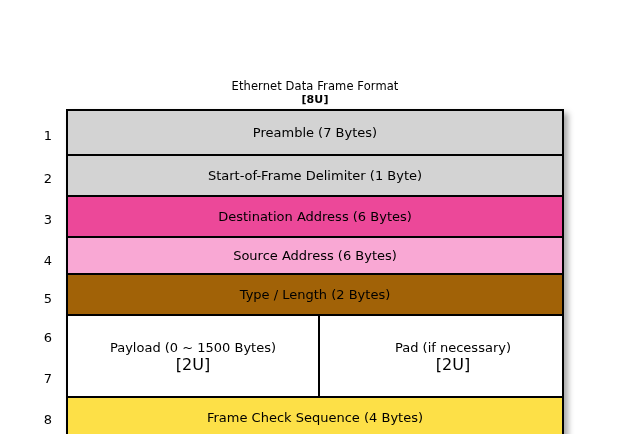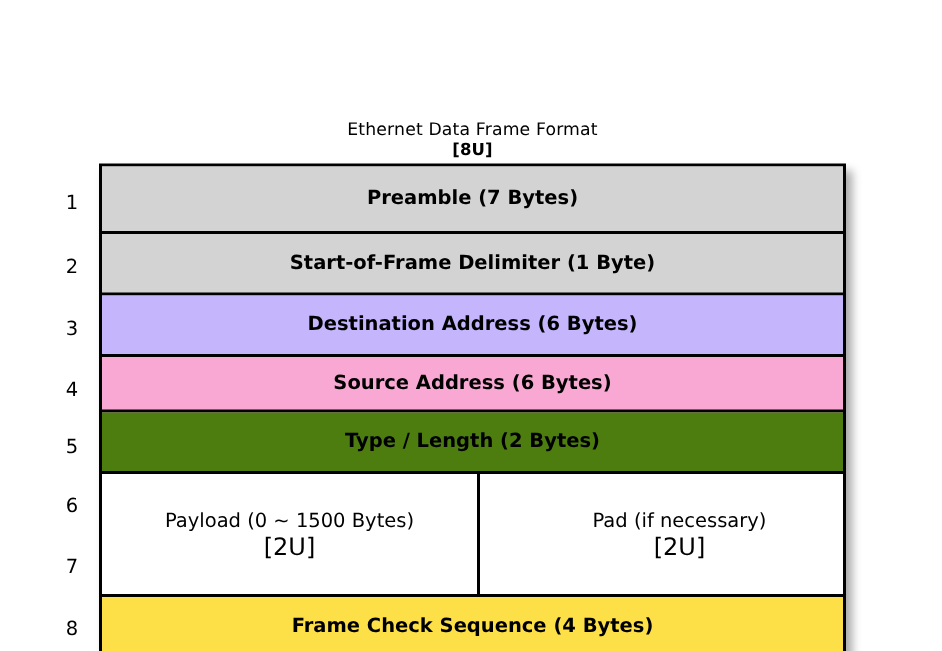--- a/index.html
+++ b/index.html
@@ -75,21 +75,20 @@
   }
   .frame-row {
     position: absolute;
     left: 0;
     width: 494px;
     box-sizing: border-box;
     border-bottom: 2px solid #000000;
     display: flex;
     align-items: center;
     justify-content: center;
-    font-weight: bold;
   }
   .frame-row.last {
     border-bottom: none;
   }
   .cell-label {
     font-size: 13px;
     text-align: center;
     line-height: 17px;
     white-space: nowrap;
   }
@@ -149,29 +148,29 @@
   <div class="frame-table">
 
     <div class="frame-row" style="top:0px;   height:45px; background:#d3d3d3;">
       <span class="cell-label">Preamble (7 Bytes)</span>
     </div>
 
     <div class="frame-row" style="top:45px;  height:41px; background:#d3d3d3;">
       <span class="cell-label">Start-of-Frame Delimiter (1 Byte)</span>
     </div>
 
-    <div class="frame-row" style="top:86px;  height:41px; background:#c4b5fd;">
+    <div class="frame-row" style="top:86px;  height:41px; background:#ec4899;">
       <span class="cell-label">Destination Address (6 Bytes)</span>
     </div>
 
     <div class="frame-row" style="top:127px; height:37px; background:#f9a8d4;">
       <span class="cell-label">Source Address (6 Bytes)</span>
     </div>
 
-    <div class="frame-row" style="top:164px; height:41px; background:#4d7c0f;">
+    <div class="frame-row" style="top:164px; height:41px; background:#a16207;">
       <span class="cell-label">Type / Length (2 Bytes)</span>
     </div>
 
     <div class="split-row" style="top:205px; height:82px; background:#ffffff;">
       <div class="split-cell left">
         <span class="cell-label">Payload (0 ~ 1500 Bytes)</span>
         <span class="cell-sub">[2U]</span>
       </div>
       <div class="split-cell right">
         <span class="cell-label">Pad (if necessary)</span>

